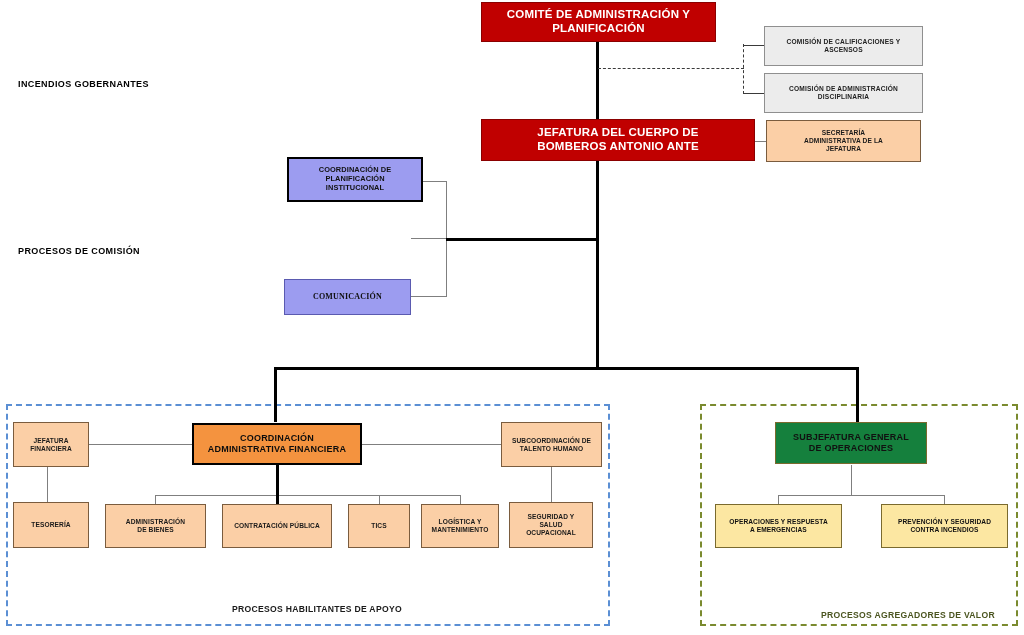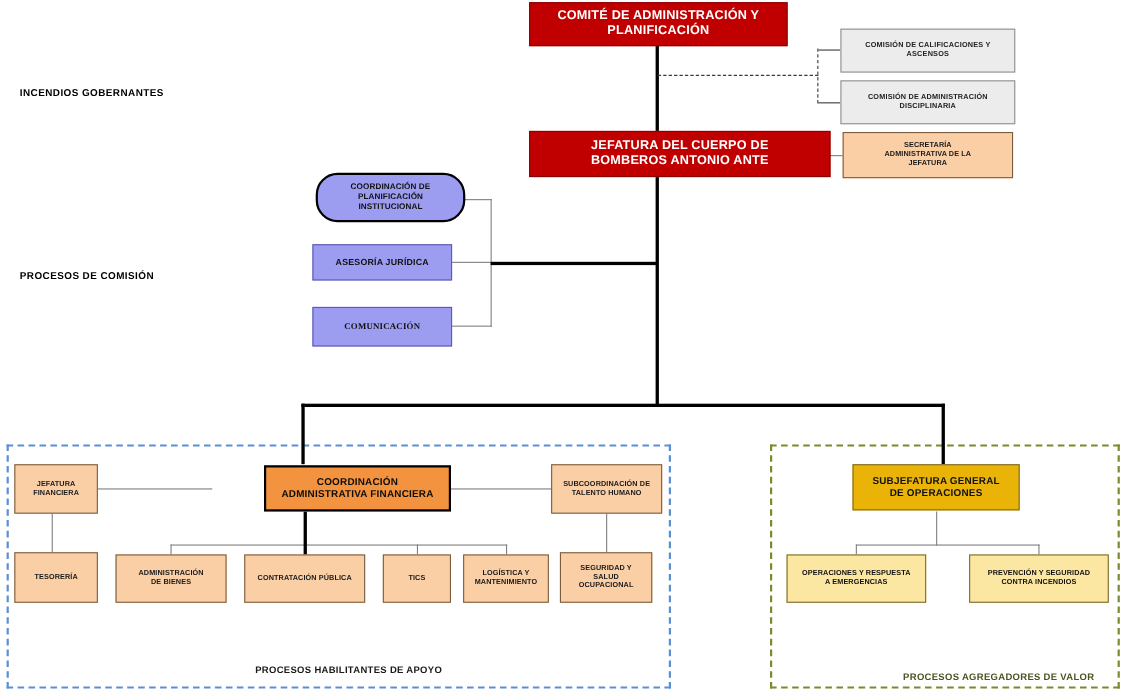--- a/index.html
+++ b/index.html
@@ -64,21 +64,21 @@
     letter-spacing: 0.1px;
   }
   .orange-hi {
     background: #f4933f;
     border: 2px solid #000000;
     color: #0d0d0d;
     font-size: 9px;
     letter-spacing: 0.2px;
   }
   .yellow {
-    background: #eab308;
+    background: #15803d;
     border: 1px solid #7a6a2e;
     color: #111111;
     font-size: 9px;
     letter-spacing: 0.2px;
   }
   .yellow-lt {
     background: #fce7a2;
     border: 1px solid #7a6a2e;
     color: #111111;
     font-size: 6.6px;
@@ -195,27 +195,26 @@
   <div class="box gray" style="left:764px; top:73px; width:159px; height:40px;">COMISIÓN DE ADMINISTRACIÓN
 DISCIPLINARIA</div>
 
   <div class="box red" style="left:481px; top:119px; width:274px; height:42px;">JEFATURA DEL CUERPO DE
 BOMBEROS ANTONIO ANTE</div>
 
   <div class="box peach" style="left:766px; top:120px; width:155px; height:42px;">SECRETARÍA
 ADMINISTRATIVA DE LA
 JEFATURA</div>
 
-  <div class="box purple-hi" style="left:287px; top:157px; width:136px; height:45px;border-radius:20px;">COORDINACIÓN DE
+  <div class="box purple-hi" style="left:287px; top:157px; width:136px; height:45px;">COORDINACIÓN DE
 PLANIFICACIÓN
 INSTITUCIONAL</div>
-  <div class="box purple" style="left:284px; top:222px; width:127px; height:33px;">ASESORÍA JURÍDICA</div>
   <div class="box purple" style="left:284px; top:279px; width:127px; height:36px;font-family:Liberation Serif, serif;">COMUNICACIÓN</div>
 
-  <div class="box orange-hi" style="left:192px; top:423px; width:170px; height:42px;margin-left:48px;">COORDINACIÓN
+  <div class="box orange-hi" style="left:192px; top:423px; width:170px; height:42px;">COORDINACIÓN
 ADMINISTRATIVA FINANCIERA</div>
 
   <div class="box peach" style="left:13px; top:422px; width:76px; height:45px;">JEFATURA
 FINANCIERA</div>
   <div class="box peach" style="left:13px; top:502px; width:76px; height:46px;">TESORERÍA</div>
 
   <div class="box peach" style="left:501px; top:422px; width:101px; height:45px;">SUBCOORDINACIÓN DE
 TALENTO HUMANO</div>
 
   <div class="box peach" style="left:105px; top:504px; width:101px; height:44px;">ADMINISTRACIÓN

